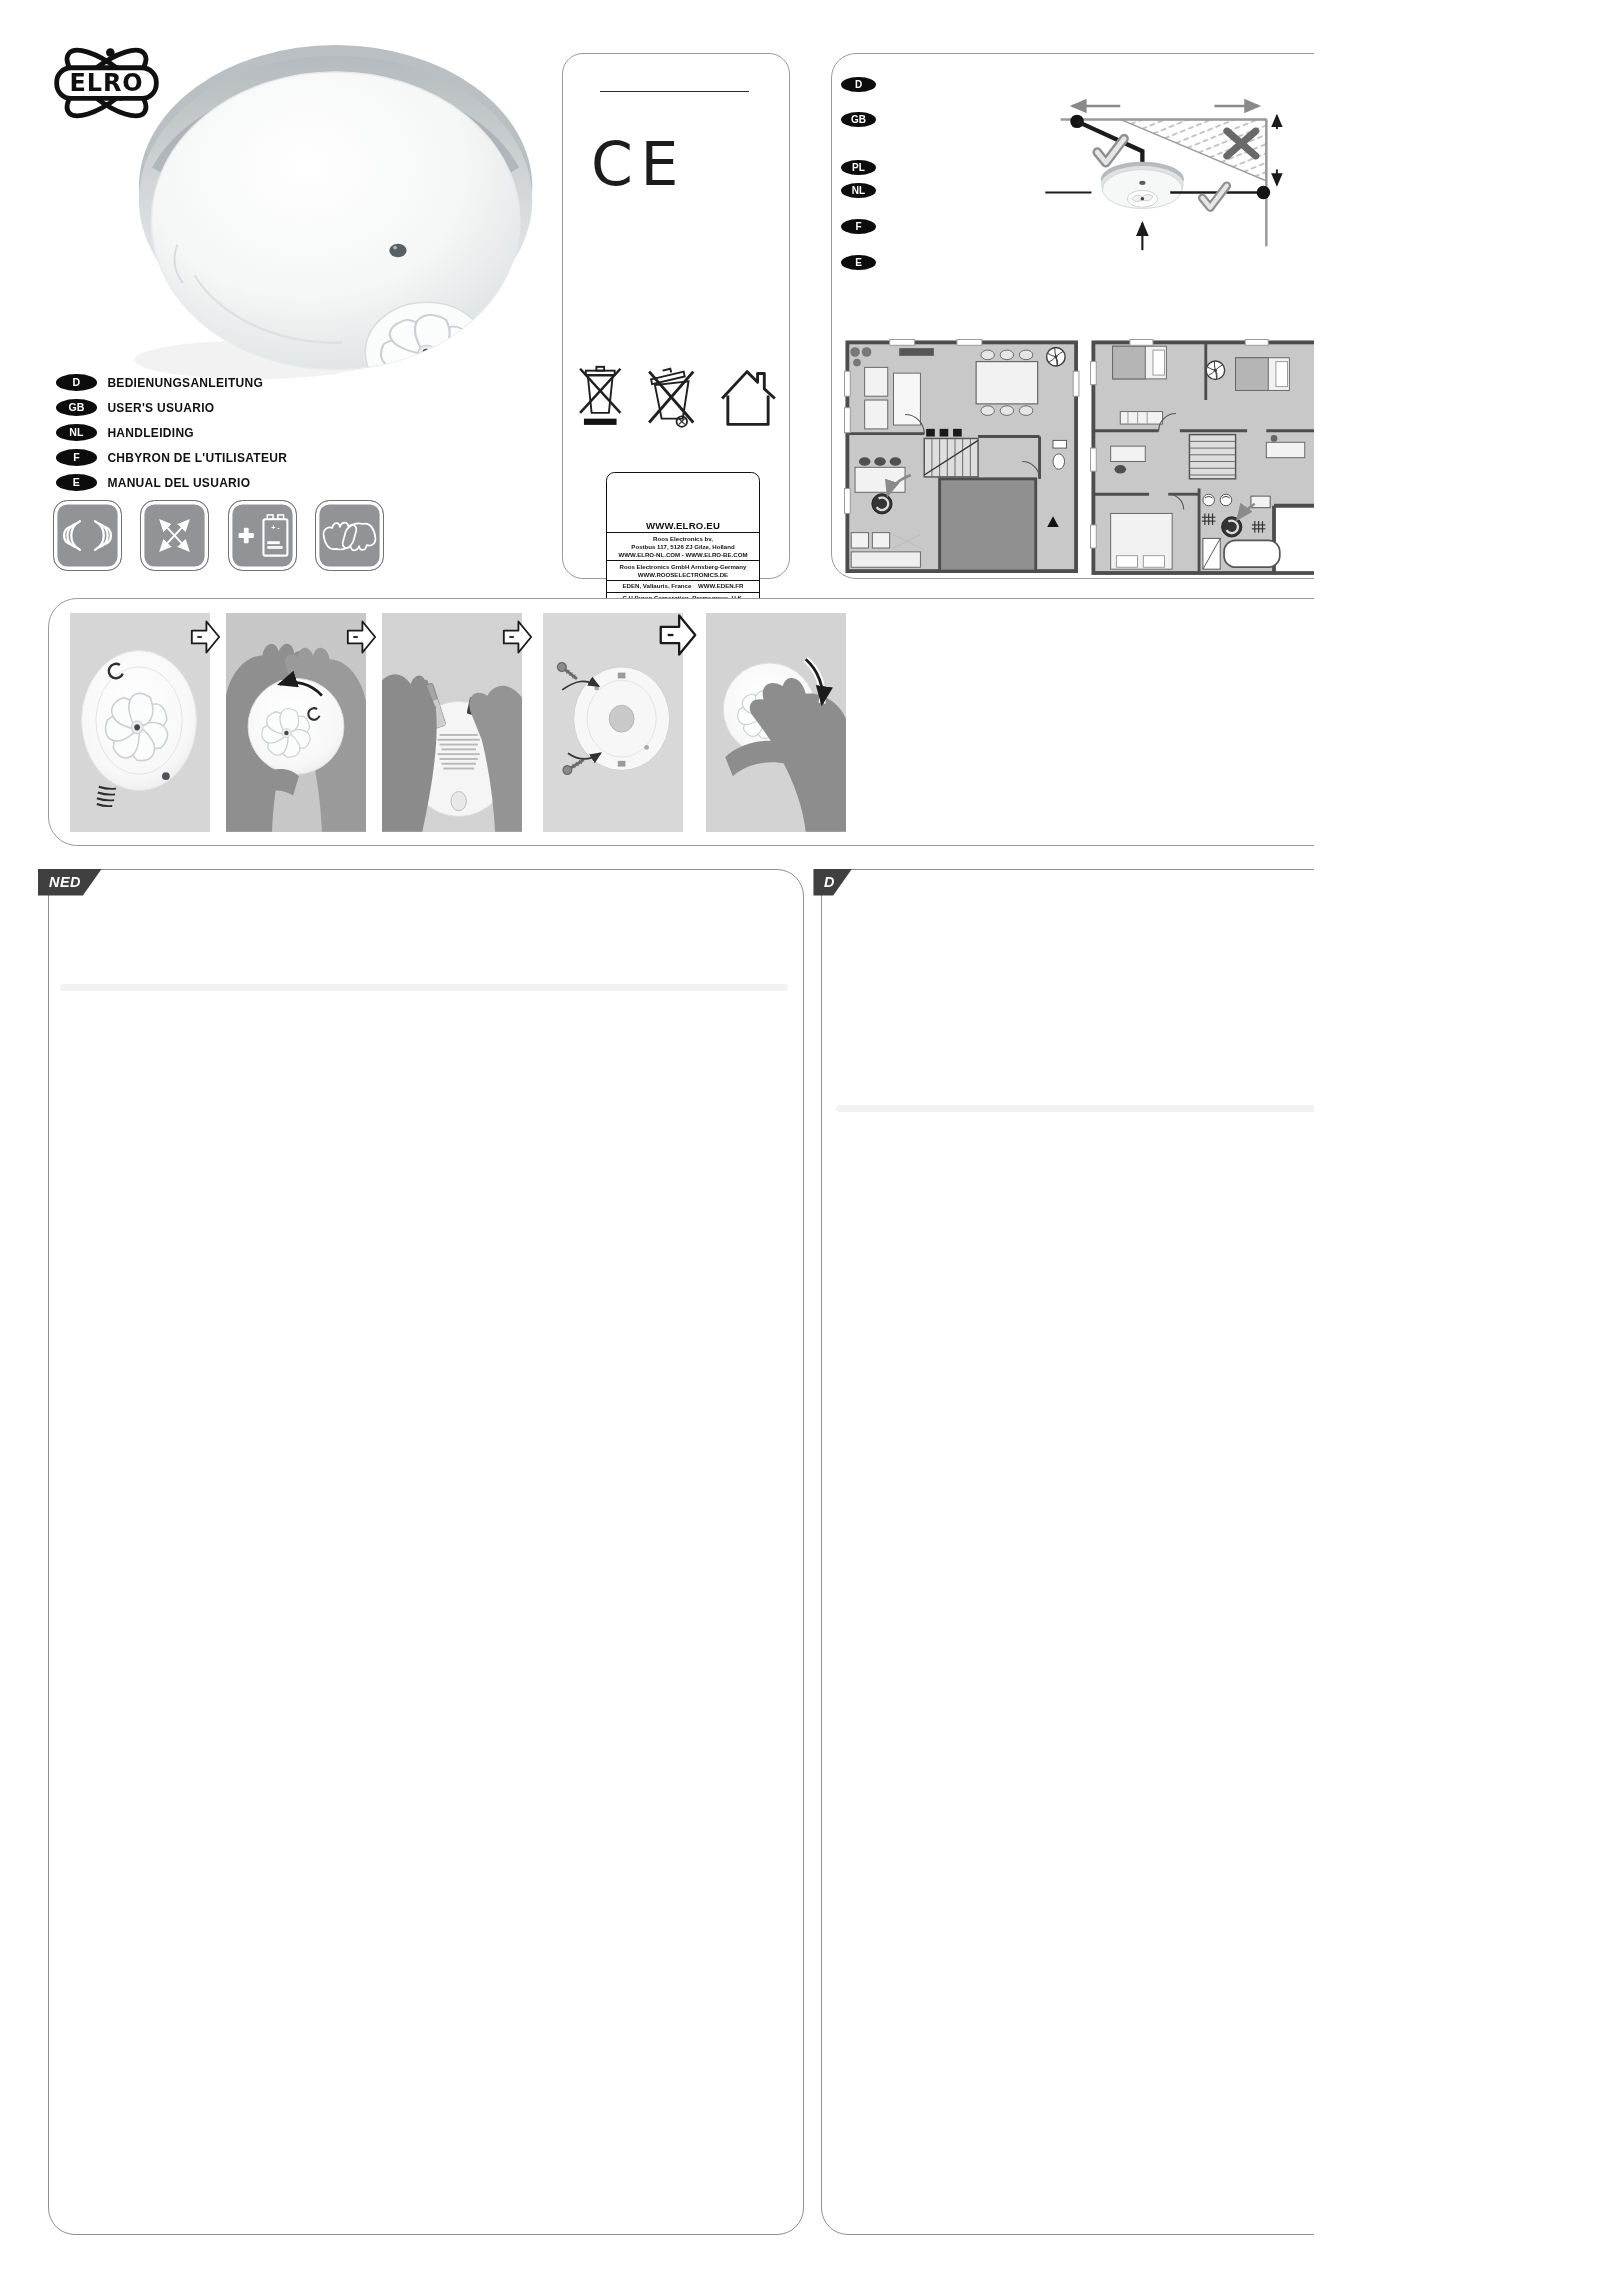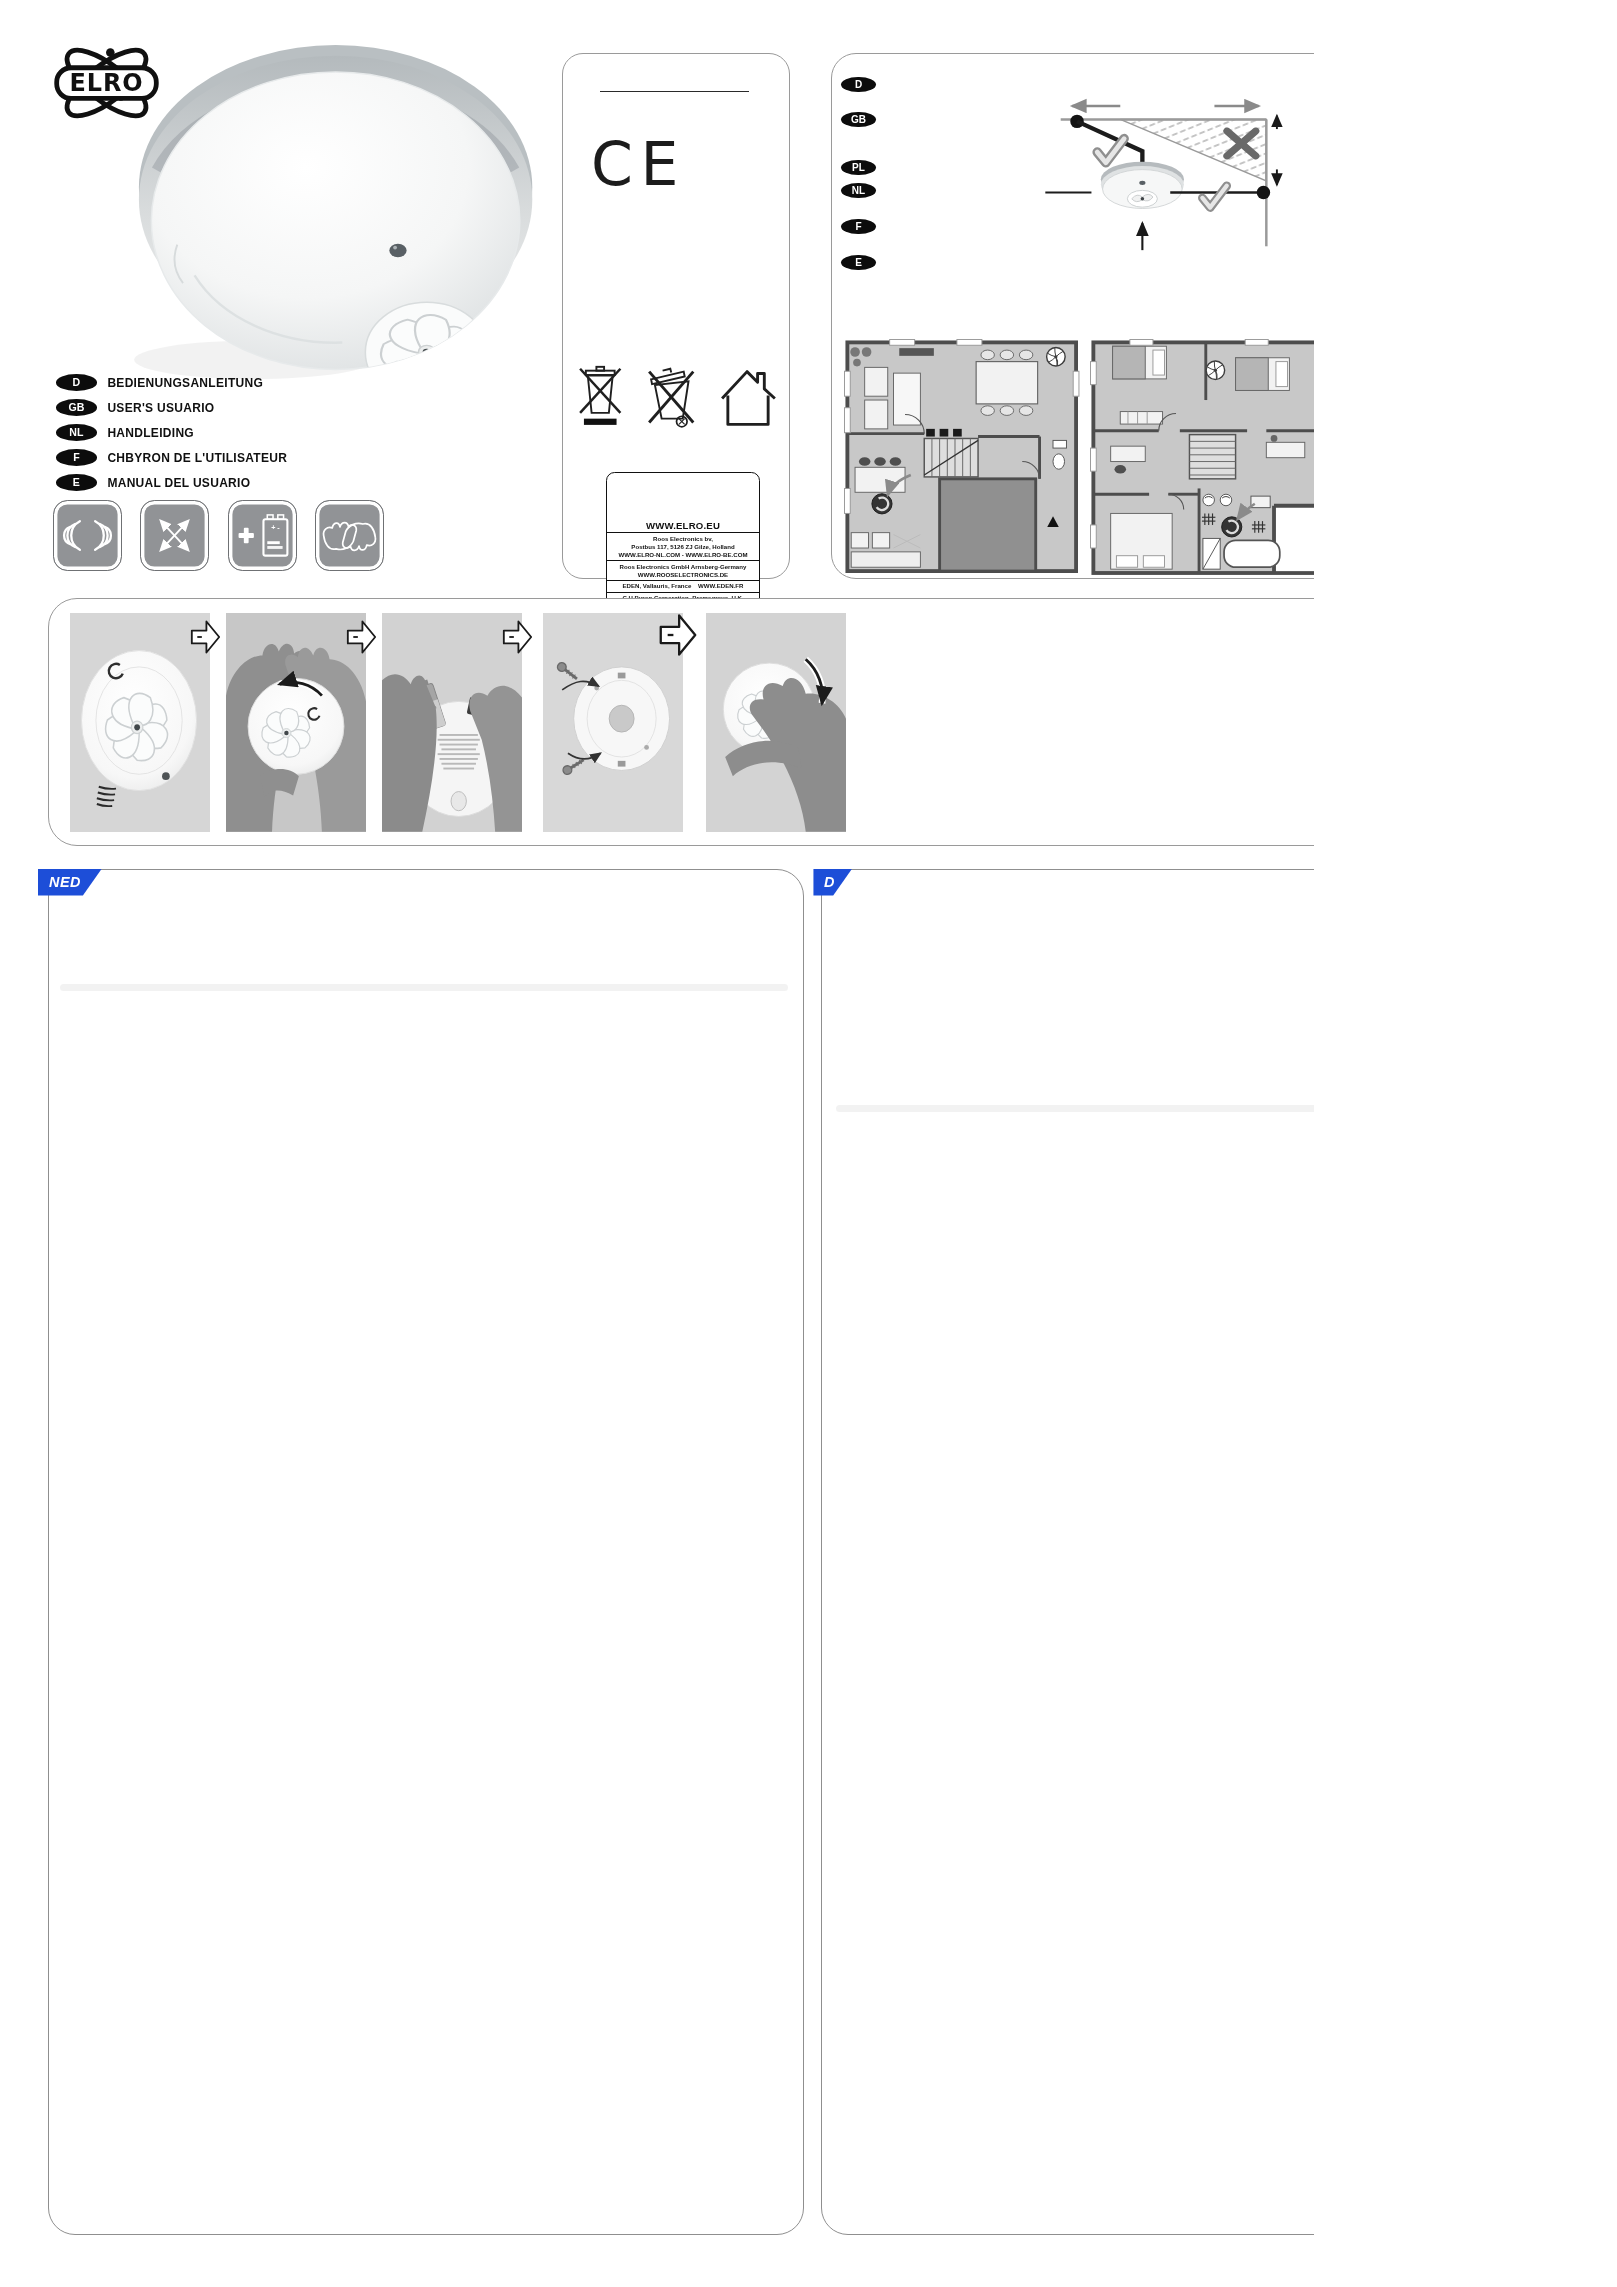--- a/index.html
+++ b/index.html
@@ -26,21 +26,21 @@
   .addr-line{font-size:6.1px;font-weight:bold;line-height:1.32;white-space:pre-wrap;}
   .addr-div{border-top:1.3px solid #111;margin:1.4px -2.9px;}
   
   .rtab{position:absolute;left:841px;min-width:35px;height:15.4px;background:#0c0c0c;border-radius:50%;
         color:#fff;font-weight:bold;font-size:10px;display:flex;align-items:center;justify-content:center;}
   
   .photo{position:absolute;top:14.4px;width:140px;height:219px;overflow:hidden;}
   .step-arrow{position:absolute;top:19px;width:31px;height:38px;}
   .step-arrow.big{width:40px;height:46px;top:13.4px;}
   
-  .tab{position:absolute;top:-1.4px;background:#1d4ed8;color:#fff;font-weight:bold;font-style:italic;
+  .tab{position:absolute;top:-1.4px;background:#404040;color:#fff;font-weight:bold;font-style:italic;
        font-size:14.4px;height:27px;display:flex;align-items:center;padding:0 21px 0 11.5px;
        clip-path:polygon(0 0,100% 0,calc(100% - 19px) 100%,0 100%);letter-spacing:0.5px;}
   .faint{position:absolute;background:#f0f0f0;border-radius:3.8px;opacity:.85;}
 </style>
 </head>
 <body>
 
 <div class="page">
 
   <svg class="abs" style="left:50px;top:31px" width="113" height="108" viewBox="0 0 118 112">

